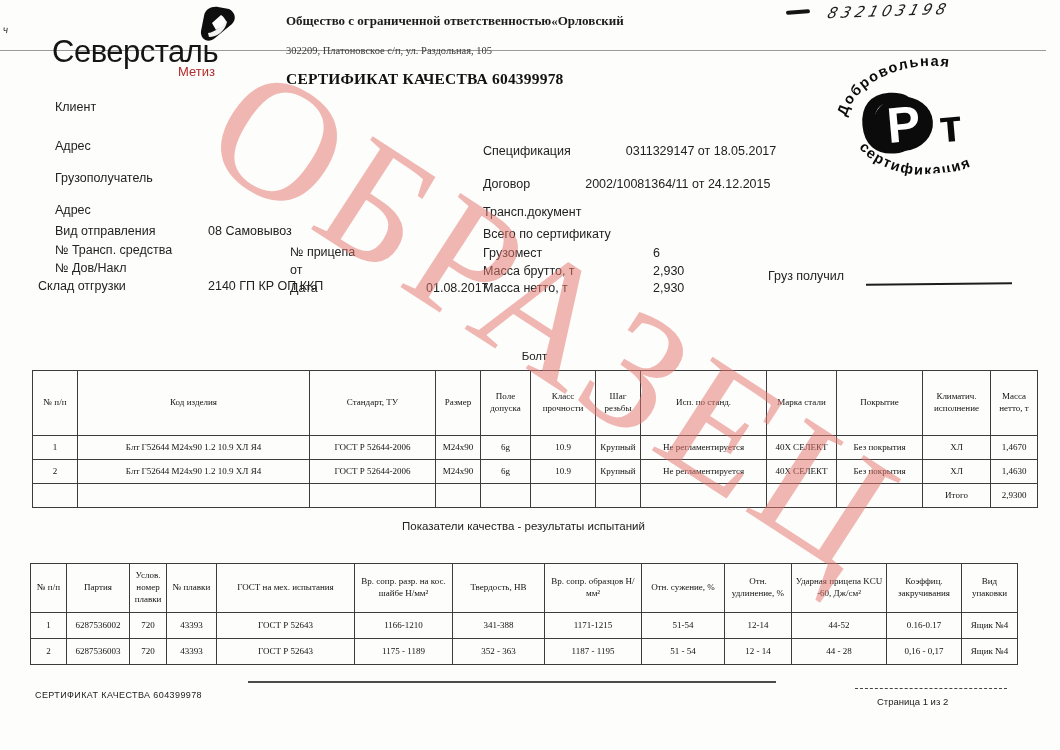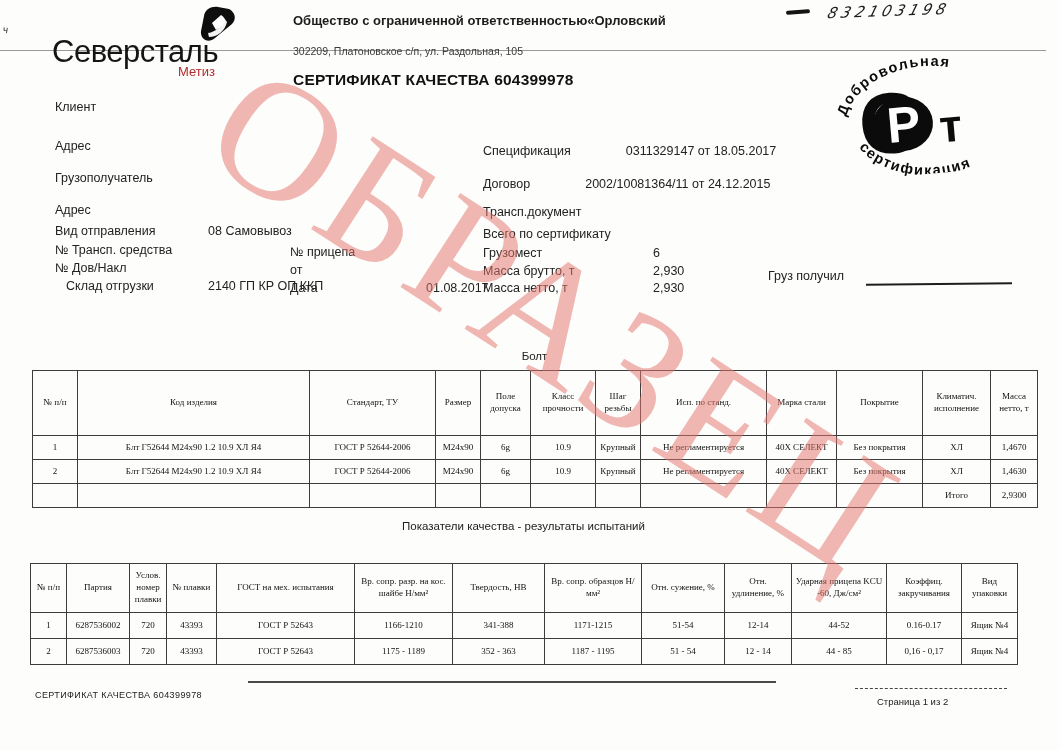--- a/index.html
+++ b/index.html
@@ -4,21 +4,21 @@
 <style>
   html,body{margin:0;padding:0;}
   body{background:#ffffff;font-family:"Liberation Sans",sans-serif;}
   .page{position:relative;width:1060px;height:750px;background:#fdfdfc;overflow:hidden;color:#1a1a1a;}
   .abs{position:absolute;}
 
   
   .head-rule{left:0;top:50px;width:1046px;height:1px;background:#9a9a9a;}
   .logo-text{left:52px;top:34px;font-size:31px;font-weight:normal;color:#151515;letter-spacing:-0.5px;z-index:2;}
   .logo-sub{left:178px;top:64px;font-size:13px;color:#b52b2b;z-index:2;}
-  .company{left:293px;top:13px;width:470px;}
+  .company{left:286px;top:13px;width:470px;font-family:Liberation Serif, serif;}
   .company-line{font-size:13px;font-weight:bold;color:#1c1c1c;line-height:1.22;}
   .company-addr{font-size:10.5px;color:#3a3a3a;margin-top:16px;}
   .doc-title{font-size:15.5px;font-weight:bold;color:#111;margin-top:14px;letter-spacing:0.2px;}
 
   .hand-dash{left:786px;top:10px;width:24px;height:4px;background:#141414;border-radius:2px;transform:rotate(-4deg);}
   .handwriting{left:828px;top:2px;font-size:15px;font-style:italic;letter-spacing:4px;color:#1b1b1b;
                font-family:"DejaVu Sans",sans-serif;transform:rotate(-2deg) skewX(-18deg);}
   .edge-mark{left:3px;top:24px;font-size:10px;color:#333;transform:rotate(8deg);}
 
   
@@ -101,21 +101,21 @@
   <div class="abs lbl" style="left:55px;top:100px">Клиент</div>
   <div class="abs lbl" style="left:55px;top:139px">Адрес</div>
   <div class="abs lbl" style="left:55px;top:171px">Грузополучатель</div>
   <div class="abs lbl" style="left:55px;top:203px">Адрес</div>
   <div class="abs lbl" style="left:55px;top:224px">Вид отправления</div>
   <div class="abs val" style="left:165px;top:224px">08 Самовывоз</div>
   <div class="abs lbl" style="left:55px;top:243px">№ Трансп. средства</div>
   <div class="abs lbl" style="left:290px;top:245px">№ прицепа</div>
   <div class="abs lbl" style="left:55px;top:261px">№ Дов/Накл</div>
   <div class="abs lbl" style="left:290px;top:263px">от</div>
-  <div class="abs lbl" style="left:66px;top:279px">Склад отгрузки</div>
+  <div class="abs lbl" style="left:38px;top:279px">Склад отгрузки</div>
   <div class="abs val" style="left:165px;top:279px">2140 ГП КР ОП ККП</div>
   <div class="abs lbl" style="left:290px;top:281px">Дата</div>
   <div class="abs val" style="left:383px;top:281px">01.08.2017</div>
 
   <div class="abs pair" style="left:483px;top:141px">
     <span class="lbl">Спецификация</span><span class="val">0311329147 от 18.05.2017</span>
   </div>
   <div class="abs pair" style="left:483px;top:174px">
     <span class="lbl">Договор</span><span class="val">2002/10081364/11 от 24.12.2015</span>
   </div>
@@ -262,21 +262,21 @@
         <td>2</td>
         <td>6287536003</td>
         <td>720</td>
         <td>43393</td>
         <td>ГОСТ Р 52643</td>
         <td>1175 - 1189</td>
         <td>352 - 363</td>
         <td>1187 - 1195</td>
         <td>51 - 54</td>
         <td>12 - 14</td>
-        <td>44 - 85</td>
+        <td>44 - 28</td>
         <td>0,16 - 0,17</td>
         <td>Ящик №4</td>
       </tr>
     </tbody>
   </table>
 
   <div class="abs watermark">ОБРАЗЕЦ</div>
 
   <div class="abs footer-line1"></div>
   <div class="abs footer-ref">СЕРТИФИКАТ КАЧЕСТВА 604399978</div>

